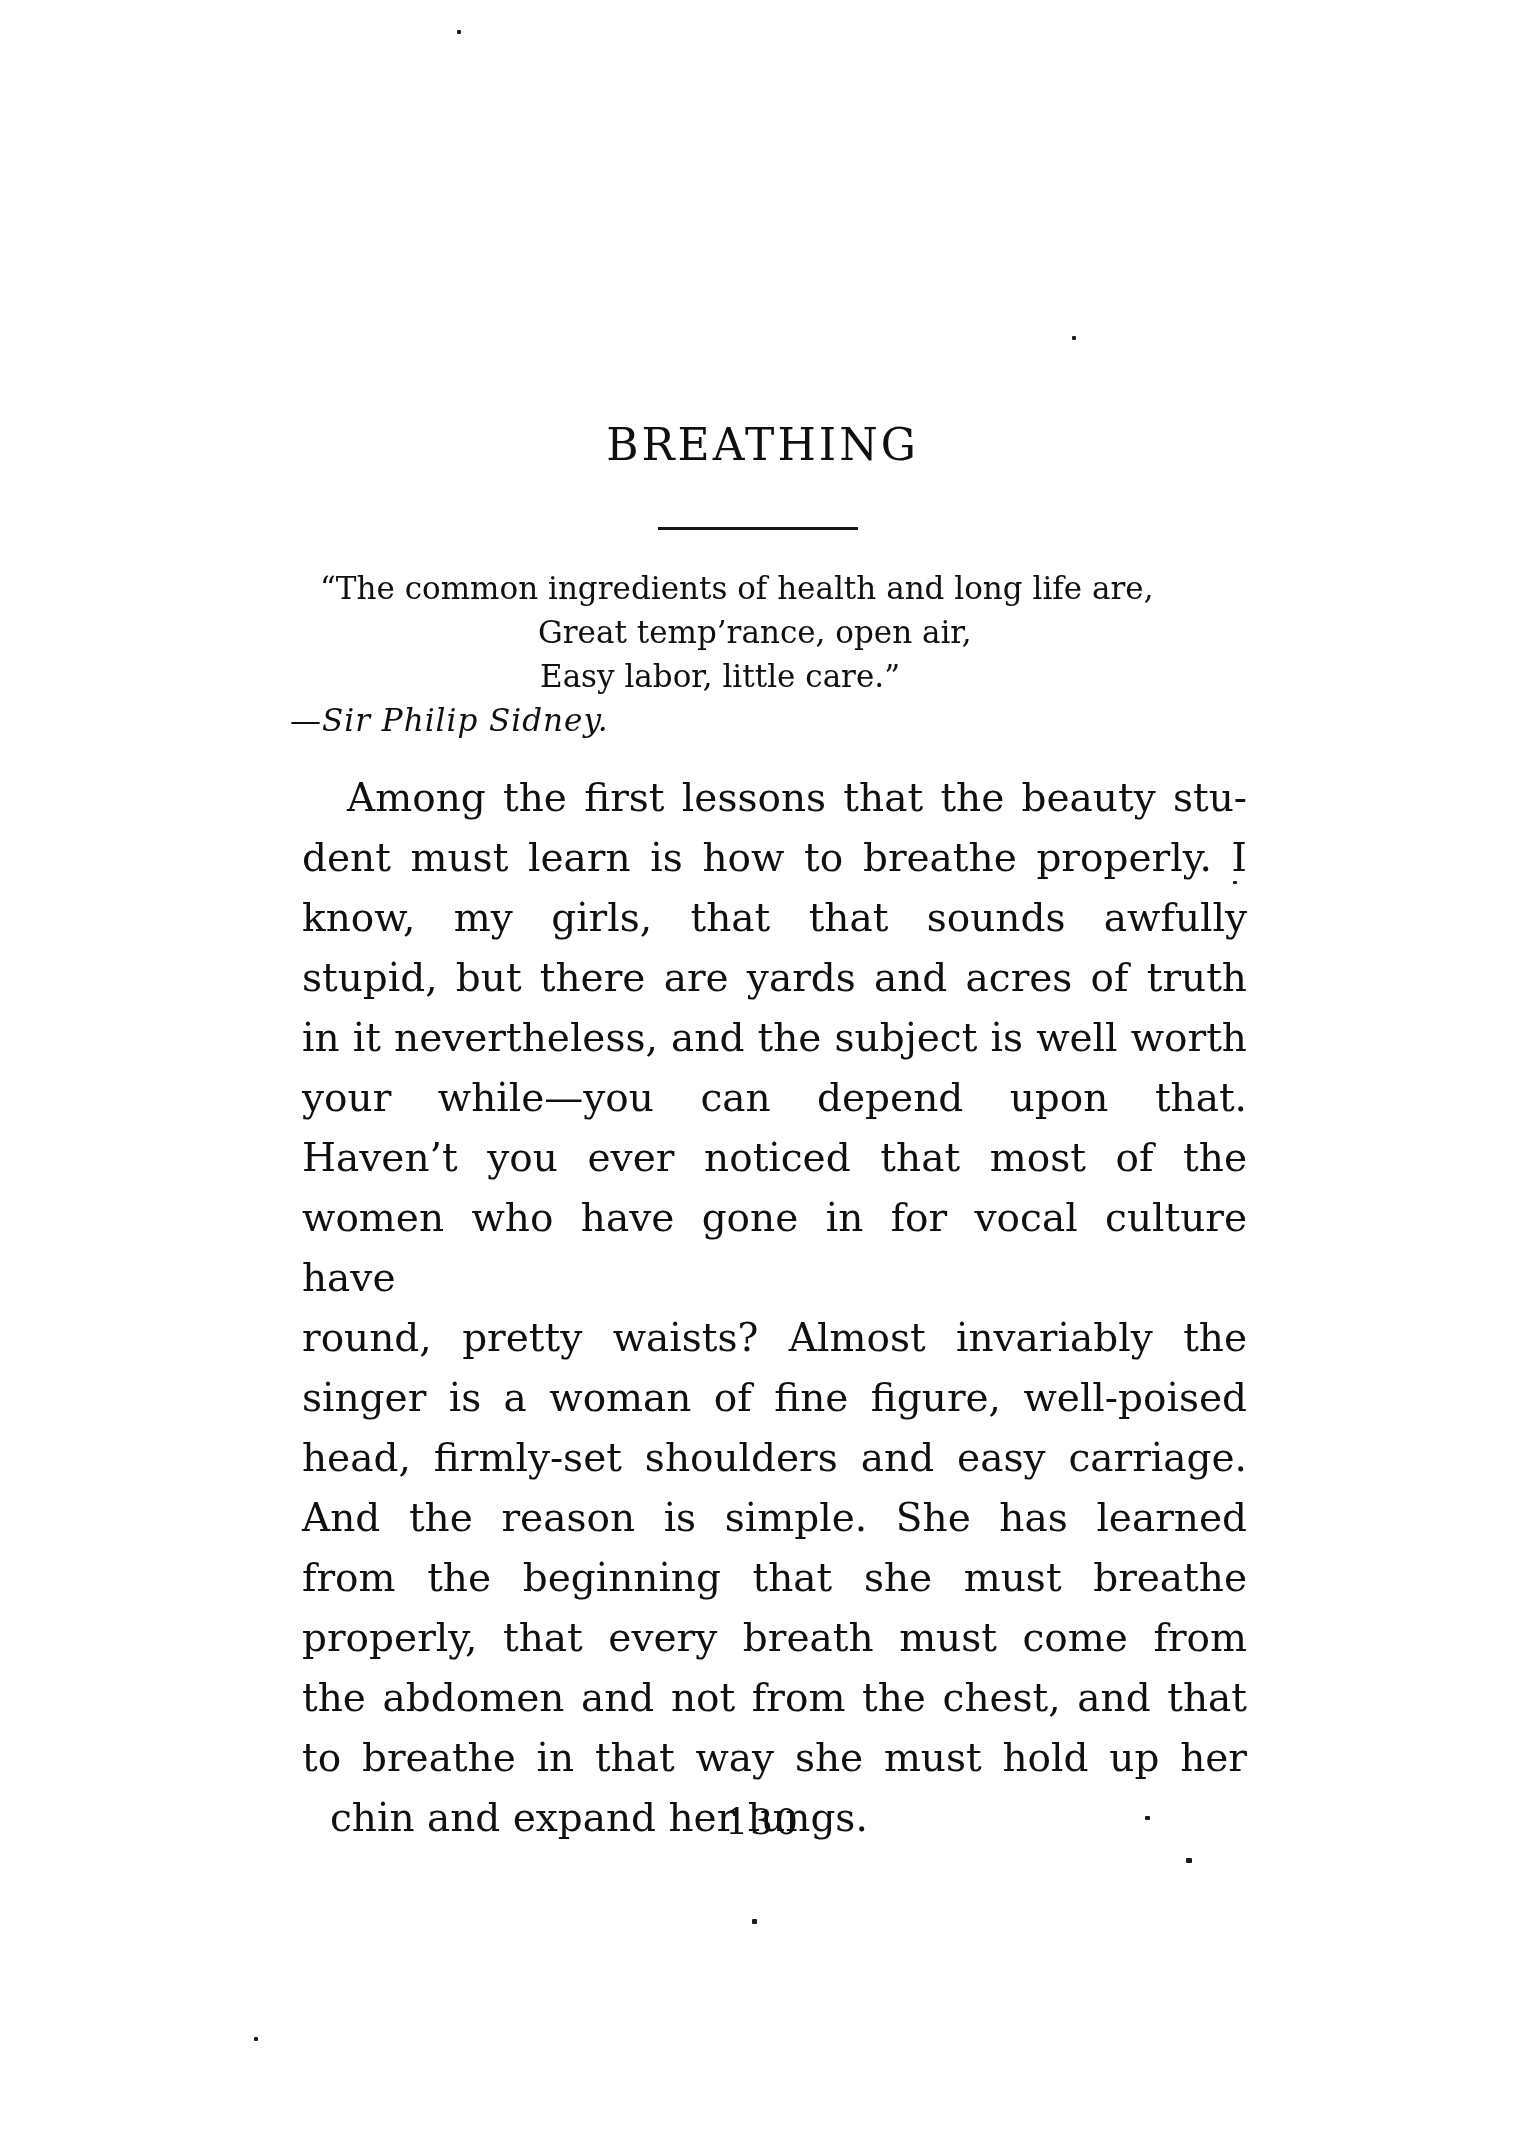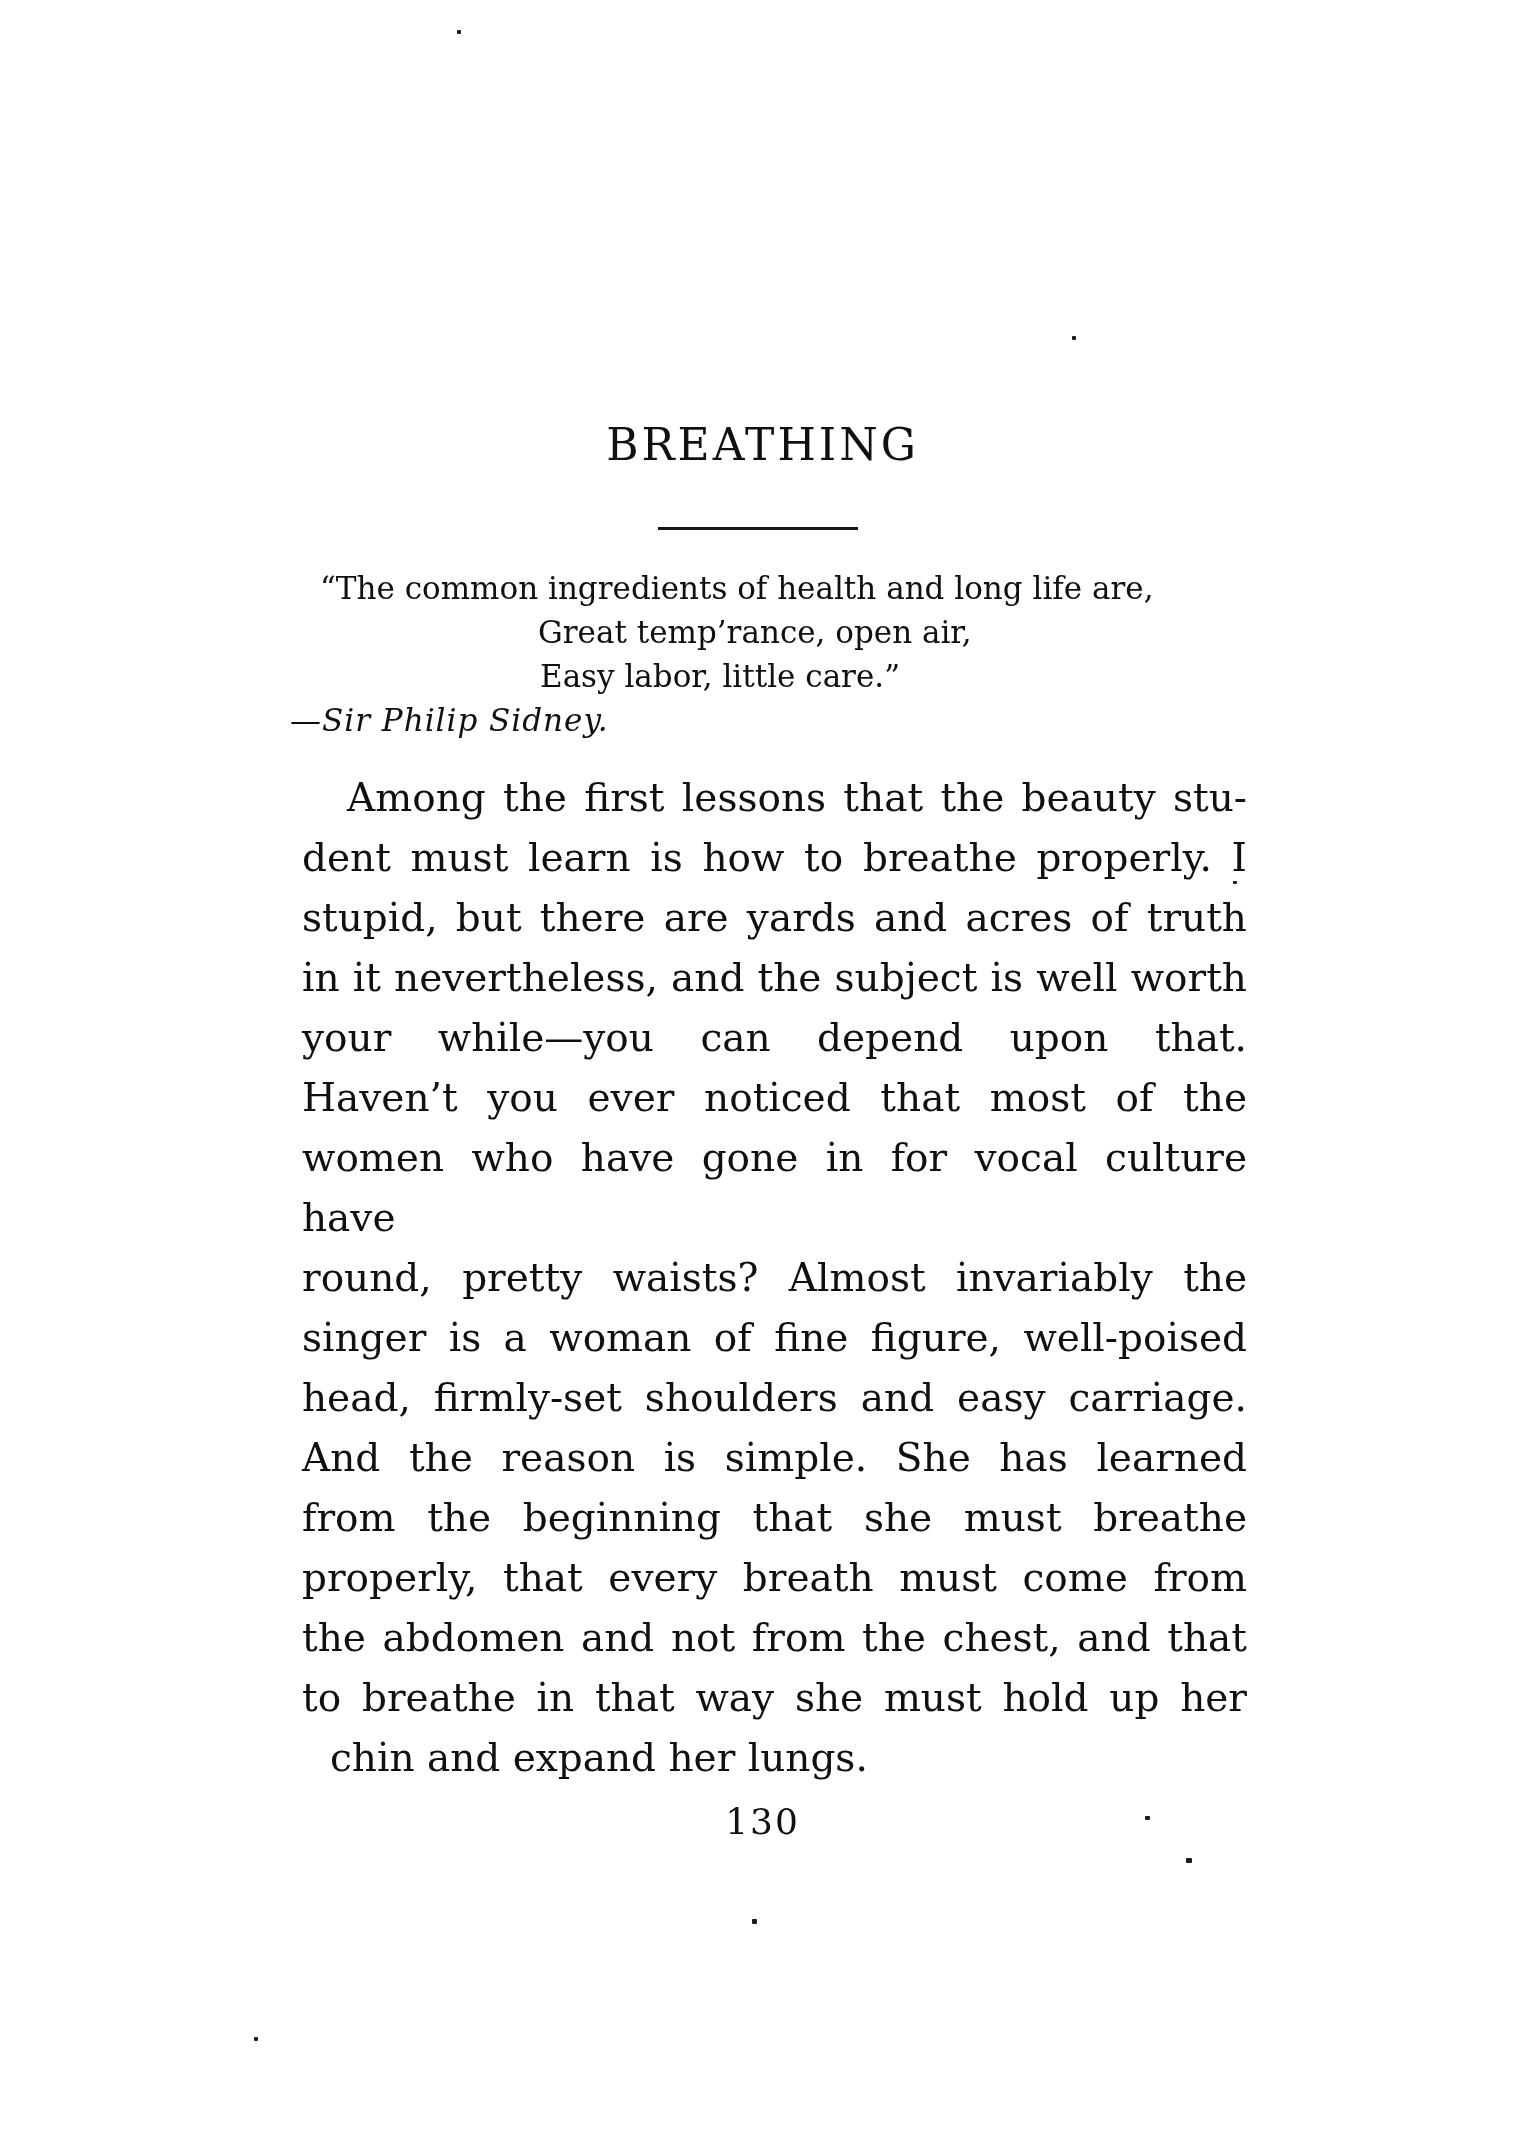--- a/index.html
+++ b/index.html
@@ -83,20 +83,21 @@
   <div class="epigraph">
     <div class="eline-1">“The common ingredients of health and long life are,</div>
     <div class="eline-2">Great temp’rance, open air,</div>
     <div class="eline-3">Easy labor, little care.”</div>
     <div class="attribution">—Sir Philip Sidney.</div>
   </div>
 
   <div class="body-paragraph">
     <div class="bline indent">Among the first lessons that the beauty stu-</div>
     <div class="bline">dent must learn is how to breathe properly. I</div>
+    <div class="bline">know, my girls, that that sounds awfully</div>
     <div class="bline">stupid, but there are yards and acres of truth</div>
     <div class="bline">in it nevertheless, and the subject is well worth</div>
     <div class="bline">your while—you can depend upon that.</div>
     <div class="bline">Haven’t you ever noticed that most of the</div>
     <div class="bline">women who have gone in for vocal culture have</div>
     <div class="bline">round, pretty waists? Almost invariably the</div>
     <div class="bline">singer is a woman of fine figure, well-poised</div>
     <div class="bline">head, firmly-set shoulders and easy carriage.</div>
     <div class="bline">And the reason is simple. She has learned</div>
     <div class="bline">from the beginning that she must breathe</div>

